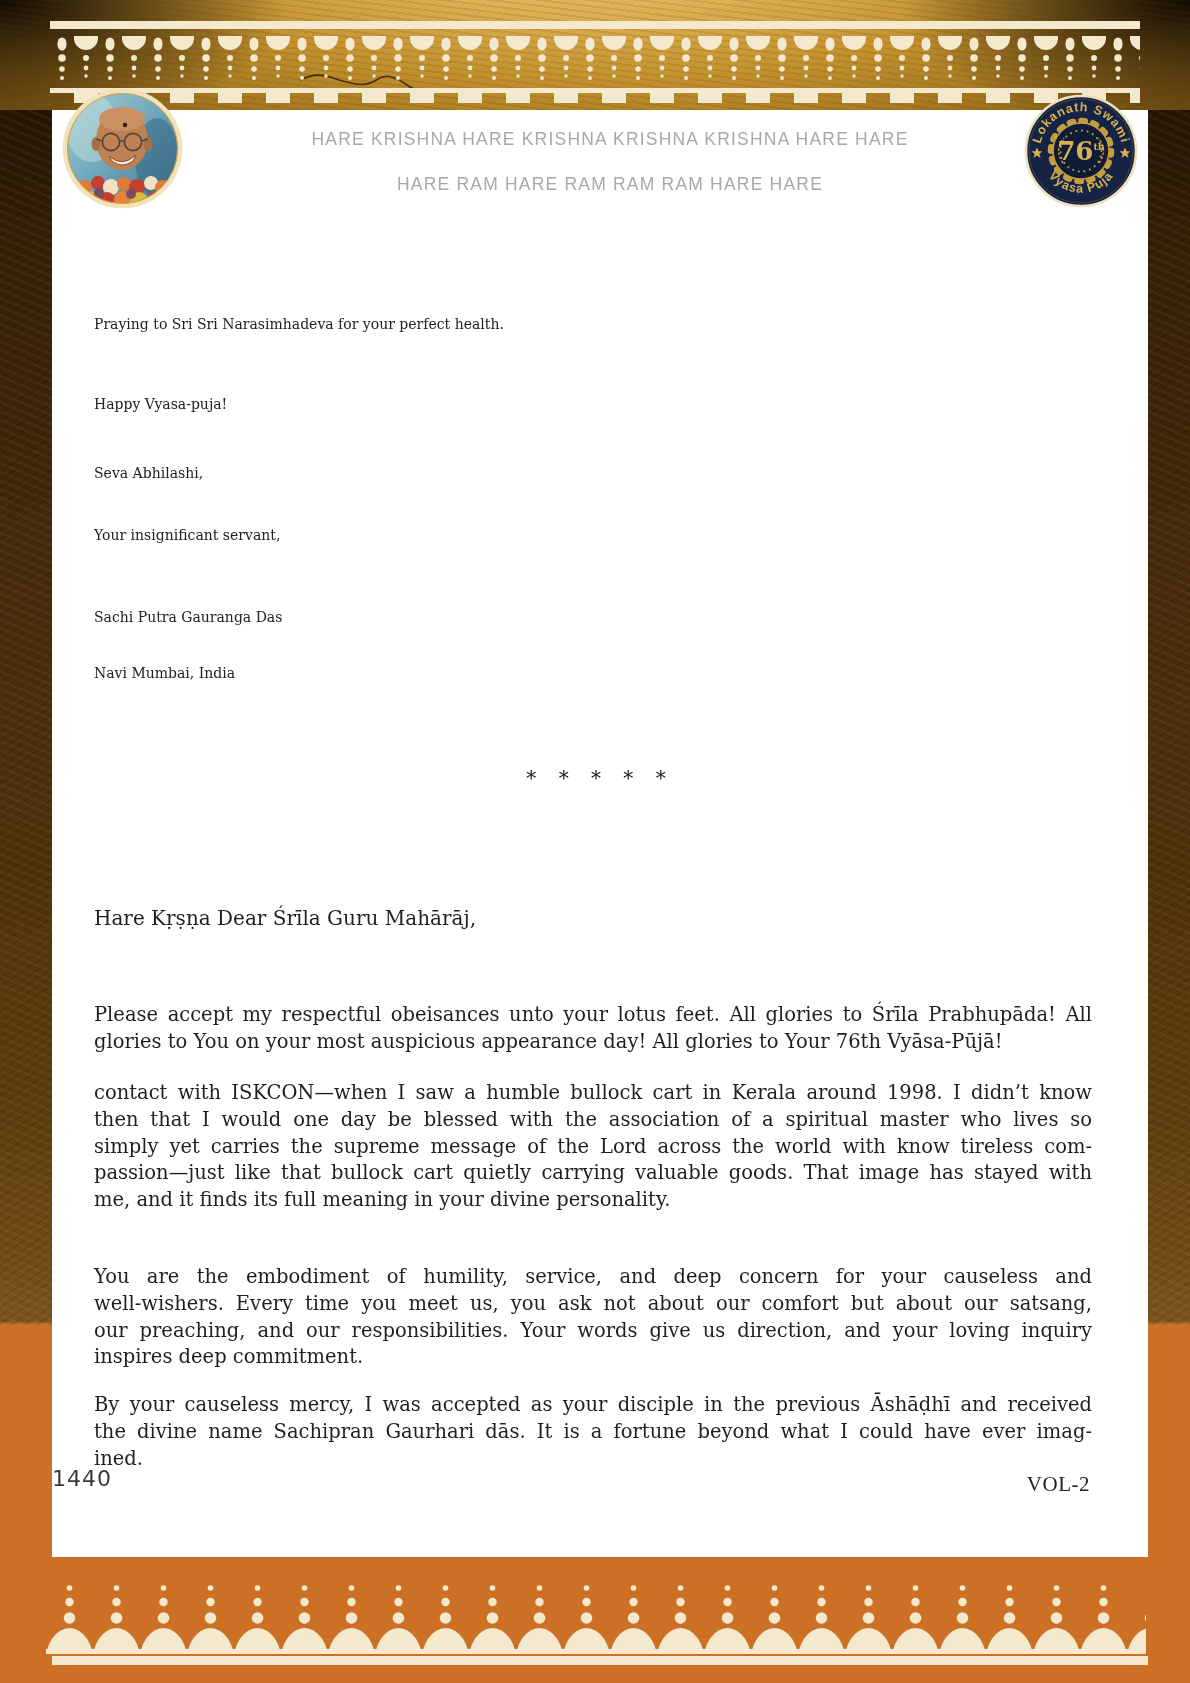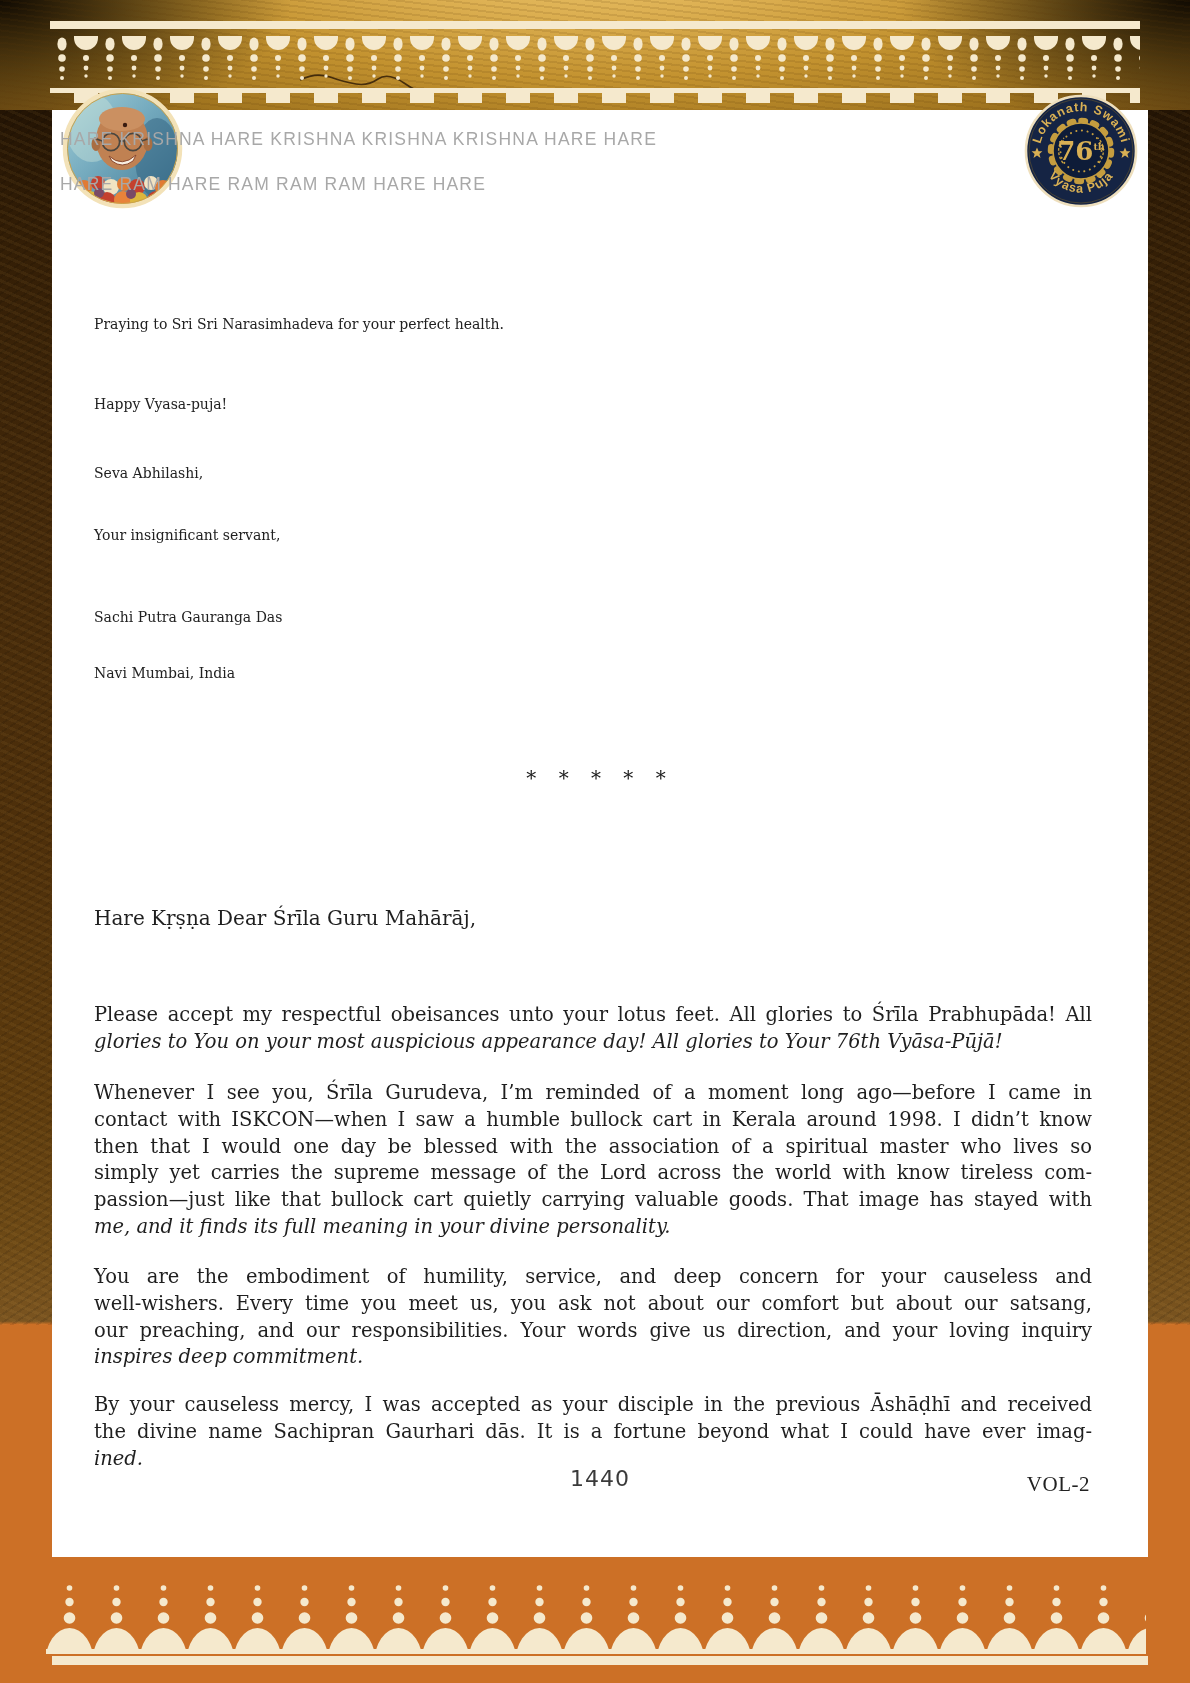--- a/index.html
+++ b/index.html
@@ -31,37 +31,37 @@
 
   svg{display:block;}
   .top-garland{position:absolute;left:50px;top:21px;}
   .bottom-garland{position:absolute;left:46px;top:1578px;}
   .bottom-bar{position:absolute;left:52px;top:1656px;width:1096px;height:9px;background:#f5e9cd;}
   .crack{position:absolute;left:0;top:0;}
 
   .portrait{position:absolute;left:62px;top:88px;}
   .badge{position:absolute;left:1024px;top:94px;}
 
-  .mantra{position:absolute;left:60px;width:1100px;
+  .mantra{position:absolute;left:60px;width:1100px;text-align:center;
     font-family:"Liberation Sans",sans-serif;color:#a8a8a8;font-size:17.5px;
     letter-spacing:1.2px;white-space:nowrap;}
   .mantra1{top:129px;}
   .mantra2{top:174px;}
 
   
   .oline{position:absolute;left:94px;width:1000px;font-size:14px;color:#212121;
     line-height:27px;white-space:nowrap;}
   .separator{position:absolute;left:52px;width:1096px;text-align:center;
     font-size:20px;letter-spacing:8px;color:#1c1c1c;}
   .salutation{position:absolute;left:94px;width:1000px;font-size:20px;color:#1f1f1f;}
   .pblock{position:absolute;left:94px;width:998px;font-size:19.5px;color:#1f1f1f;margin-top:40px;}
   .pline{line-height:26.8px;text-align:justify;text-align-last:justify;}
-  .pline.final{text-align-last:left;font-style:italic;}
-
-  .page-number{position:absolute;left:52px;top:1466px;width:1096px;text-align:center;
+  .pline.final{text-align-last:left;}
+
+  .page-number{position:absolute;left:52px;top:1466px;width:1096px;
     font-family:"DejaVu Sans",sans-serif;font-size:22px;color:#3a3a3a;letter-spacing:1px;}
   .volume{position:absolute;right:100px;top:1472px;font-family:"Liberation Serif",serif;
     font-size:21px;color:#222;letter-spacing:.5px;}
 </style>
 </head>
 <body>
 
 <div class="canvas">
 
   <div class="frame"></div>
@@ -192,21 +192,20 @@
   <div class="separator" style="top:766px">* * * * *</div>
 
   <div class="salutation" style="top:906px">Hare Kṛṣṇa Dear Śrīla Guru Mahārāj,</div>
 
   <div class="pblock" style="top:962px">
     <div class="pline">Please accept my respectful obeisances unto your lotus feet. All glories to Śrīla Prabhupāda! All</div>
     <div class="pline final">glories to You on your most auspicious appearance day! All glories to Your 76th Vyāsa-Pūjā!</div>
   </div>
 
   <div class="pblock" style="top:1040px">
-    <div class="pline">Whenever I see you, Śrīla Gurudeva, I’m reminded of a moment long ago—before I came in</div>
     <div class="pline">contact with ISKCON—when I saw a humble bullock cart in Kerala around 1998. I didn’t know</div>
     <div class="pline">then that I would one day be blessed with the association of a spiritual master who lives so</div>
     <div class="pline">simply yet carries the supreme message of the Lord across the world with know tireless com-</div>
     <div class="pline">passion—just like that bullock cart quietly carrying valuable goods. That image has stayed with</div>
     <div class="pline final">me, and it finds its full meaning in your divine personality.</div>
   </div>
 
   <div class="pblock" style="top:1224px">
     <div class="pline">You are the embodiment of humility, service, and deep concern for your causeless and</div>
     <div class="pline">well-wishers. Every time you meet us, you ask not about our comfort but about our satsang,</div>

